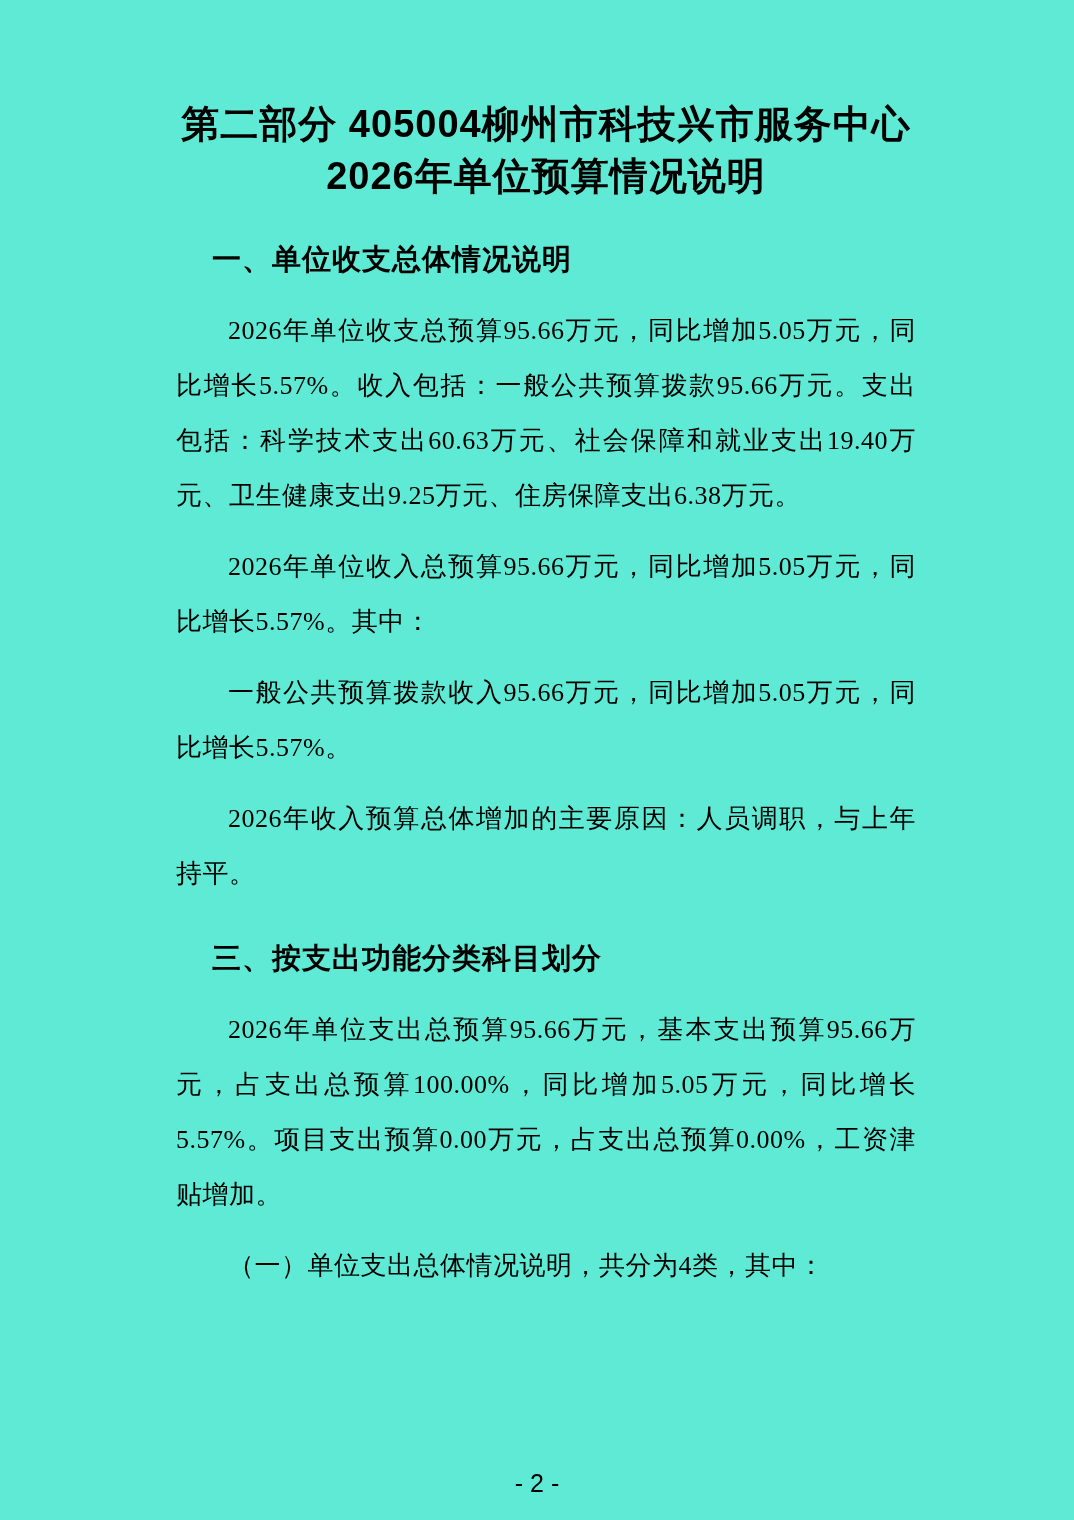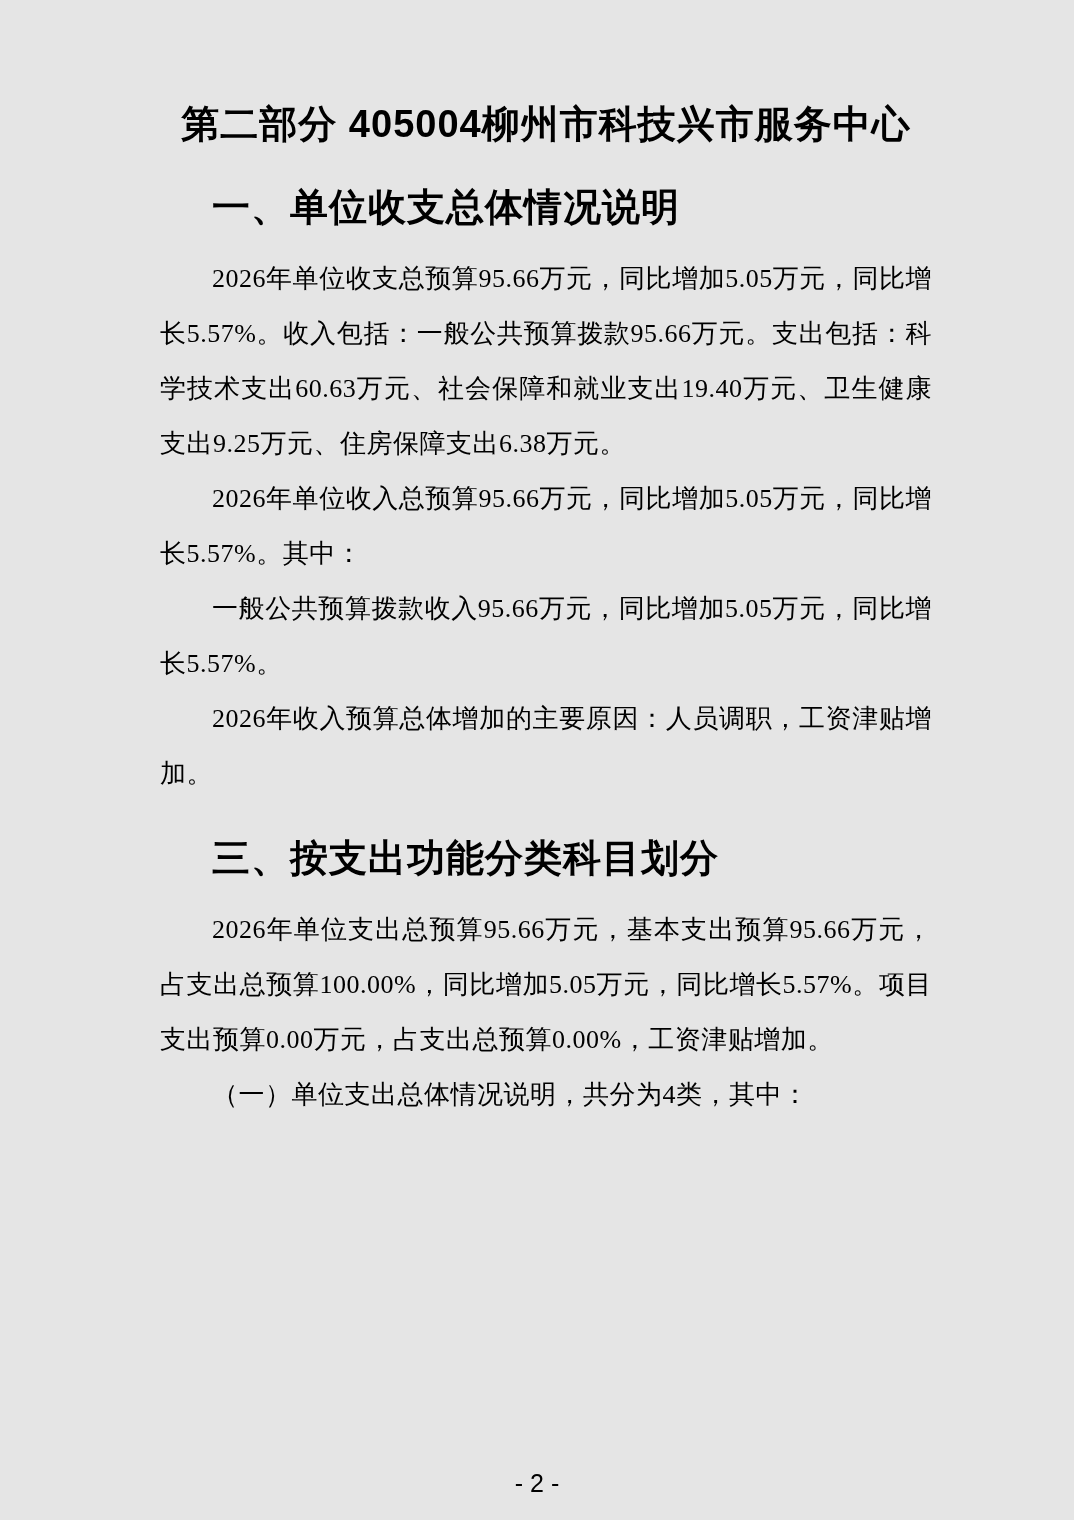--- a/index.html
+++ b/index.html
@@ -4,21 +4,21 @@
 <style>
   html, body {
     margin: 0;
     padding: 0;
     background: #ffffff;
   }
   .page {
     position: relative;
     width: 1074px;
     height: 1520px;
-    background: #e5e5e5;
+    background: #5eead4;
     overflow: hidden;
     color: #000000;
   }
   .content {
     padding: 0 142px 0 160px; 
   }
   .doc-title {
     padding-top: 98px;
     text-align: center;
     font-family: "Liberation Sans", "DejaVu Sans", sans-serif;
@@ -26,26 +26,26 @@
     font-size: 38px;
     line-height: 52px;
     letter-spacing: 1px;
   }
   .section-heading {
     margin-top: 30px;
     margin-bottom: 16px;
     padding-left: 52px;
     font-family: "Liberation Sans", "DejaVu Sans", sans-serif;
     font-weight: bold;
-    font-size: 38px;
+    font-size: 29px;
     line-height: 55px;
     letter-spacing: 1px;
   }
   .body-para {
-    margin: 0;
+    margin: 16px;
     font-family: "Liberation Serif", "DejaVu Serif", serif;
     font-size: 26px;
     line-height: 55px;
     text-align: justify;
     text-indent: 52px;
     letter-spacing: 0.5px;
   }
   .page-number {
     position: absolute;
     bottom: 22px;
@@ -58,31 +58,32 @@
   }
 </style>
 </head>
 <body>
 
 <div class="page">
   <div class="content">
 
     <div class="doc-title">
       <div>第二部分 405004柳州市科技兴市服务中心</div>
+      <div>2026年单位预算情况说明</div>
     </div>
 
     <div>
       <div class="section-heading">一、单位收支总体情况说明</div>
       <p class="body-para">2026年单位收支总预算95.66万元，同比增加5.05万元，同比增长5.57%。收入包括：一般公共预算拨款95.66万元。支出包括：科学技术支出60.63万元、社会保障和就业支出19.40万元、卫生健康支出9.25万元、住房保障支出6.38万元。</p>
     </div>
 
     <div>
       <p class="body-para">2026年单位收入总预算95.66万元，同比增加5.05万元，同比增长5.57%。其中：</p>
       <p class="body-para">一般公共预算拨款收入95.66万元，同比增加5.05万元，同比增长5.57%。</p>
-      <p class="body-para">2026年收入预算总体增加的主要原因：人员调职，工资津贴增加。</p>
+      <p class="body-para">2026年收入预算总体增加的主要原因：人员调职，与上年持平。</p>
     </div>
 
     <div>
       <div class="section-heading">三、按支出功能分类科目划分</div>
       <p class="body-para">2026年单位支出总预算95.66万元，基本支出预算95.66万元，占支出总预算100.00%，同比增加5.05万元，同比增长5.57%。项目支出预算0.00万元，占支出总预算0.00%，工资津贴增加。</p>
       <p class="body-para">（一）单位支出总体情况说明，共分为4类，其中：</p>
     </div>
 
   </div>
 

